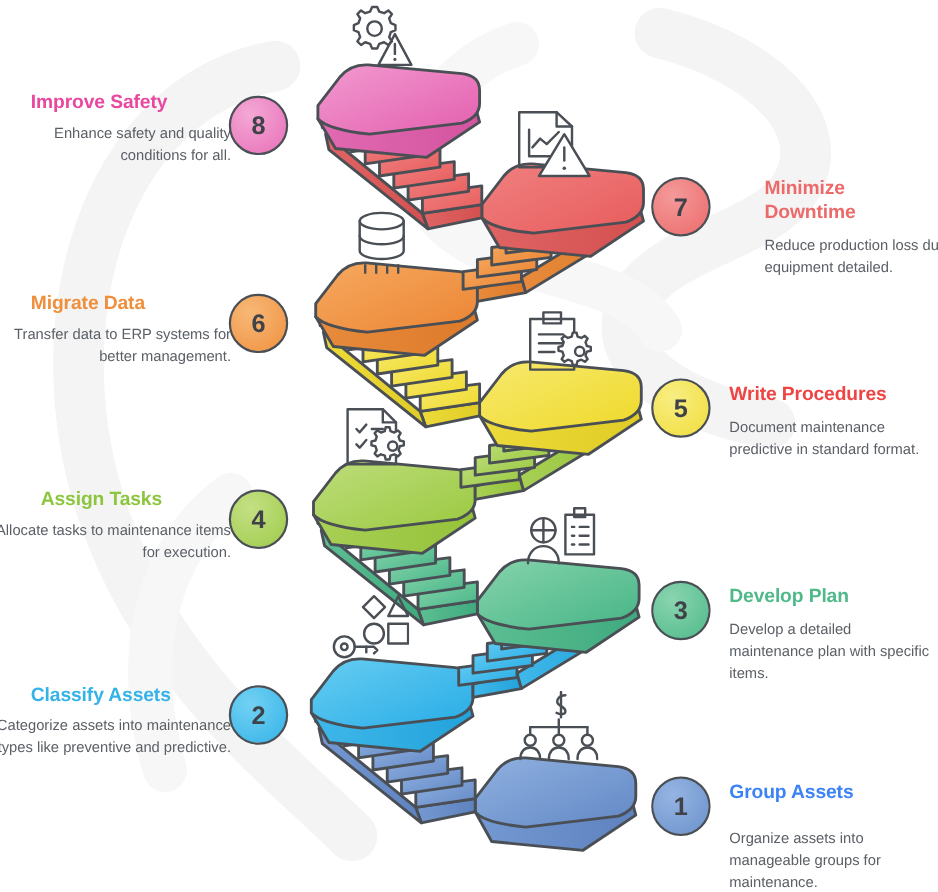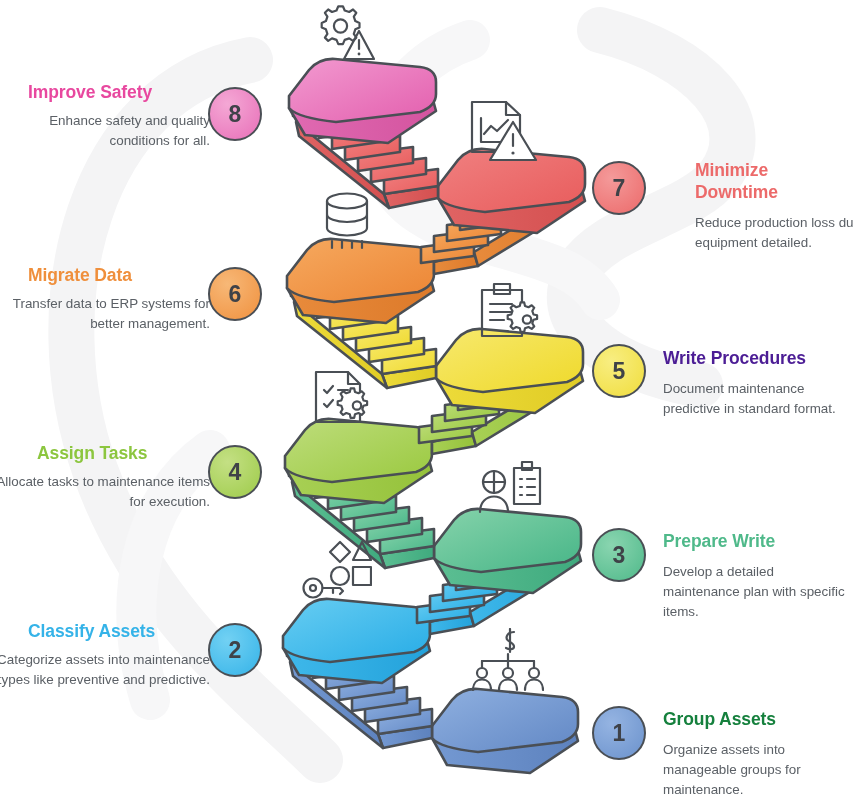--- a/index.html
+++ b/index.html
@@ -421,37 +421,37 @@
     <div class="title" style="color:#ec6a6a; width:110px;">Minimize Downtime</div>
     <div class="desc" style="margin-top:9px;">Reduce production loss due to equipment detailed.</div>
   </div>
 
   <div class="step-text left-side" style="left:-5px; top:265px;">
     <div class="title" style="color:#ef8f3c; padding-left:33px;">Migrate Data</div>
     <div class="desc">Transfer data to ERP systems for better management.</div>
   </div>
 
   <div class="step-text right-side" style="left:663px; top:348px; width:190px;">
-    <div class="title" style="color:#4c1d95;">Write Procedures</div>
+    <div class="title" style="color:#ef4444;">Write Procedures</div>
     <div class="desc" style="margin-top:9px;">Document maintenance predictive in standard format.</div>
   </div>
 
   <div class="step-text left-side" style="left:-5px; top:443px;">
     <div class="title" style="color:#8cc63f; padding-left:42px;">Assign Tasks</div>
     <div class="desc">Allocate tasks to maintenance items for execution.</div>
   </div>
 
   <div class="step-text right-side" style="left:663px; top:531px; width:190px;">
-    <div class="title" style="color:#4fb98a;">Prepare Write</div>
+    <div class="title" style="color:#4fb98a;">Develop Plan</div>
     <div class="desc" style="margin-top:9px;">Develop a detailed maintenance plan with specific items.</div>
   </div>
 
   <div class="step-text left-side" style="left:-5px; top:621px;">
     <div class="title" style="color:#35b3e8; padding-left:33px;">Classify Assets</div>
     <div class="desc">Categorize assets into maintenance types like preventive and predictive.</div>
   </div>
 
   <div class="step-text right-side" style="left:663px; top:709px; width:190px;">
-    <div class="title" style="color:#15803d;">Group Assets</div>
-    <div class="desc" style="margin-top:9px;">Organize assets into manageable groups for maintenance.</div>
+    <div class="title" style="color:#3b82f6;">Group Assets</div>
+    <div class="desc" style="margin-top:21px;">Organize assets into manageable groups for maintenance.</div>
   </div>
 
 </div>
 
 </body></html>

